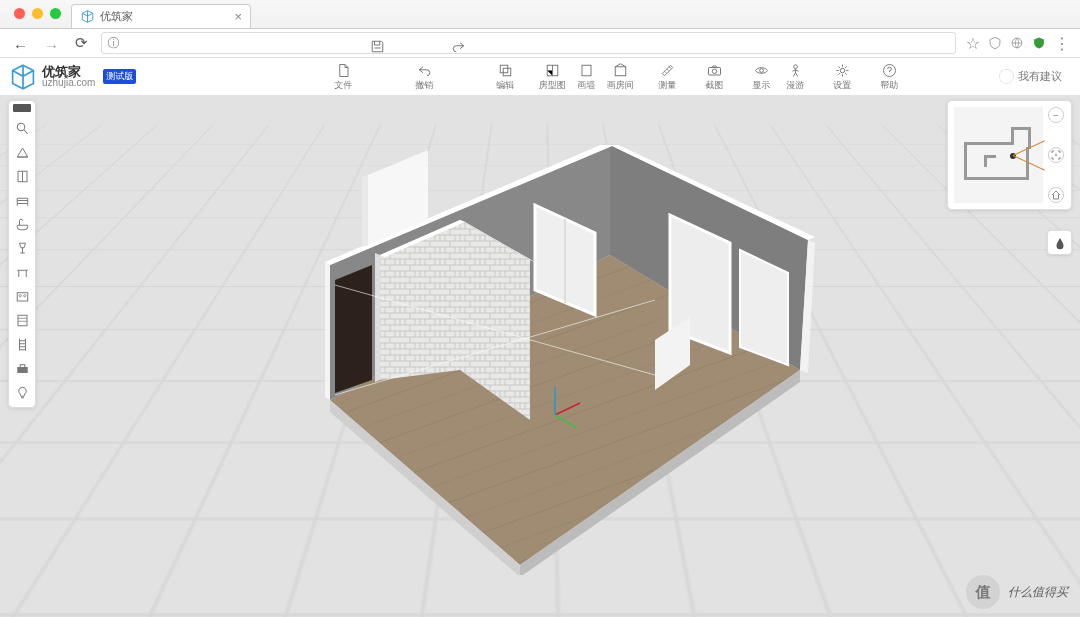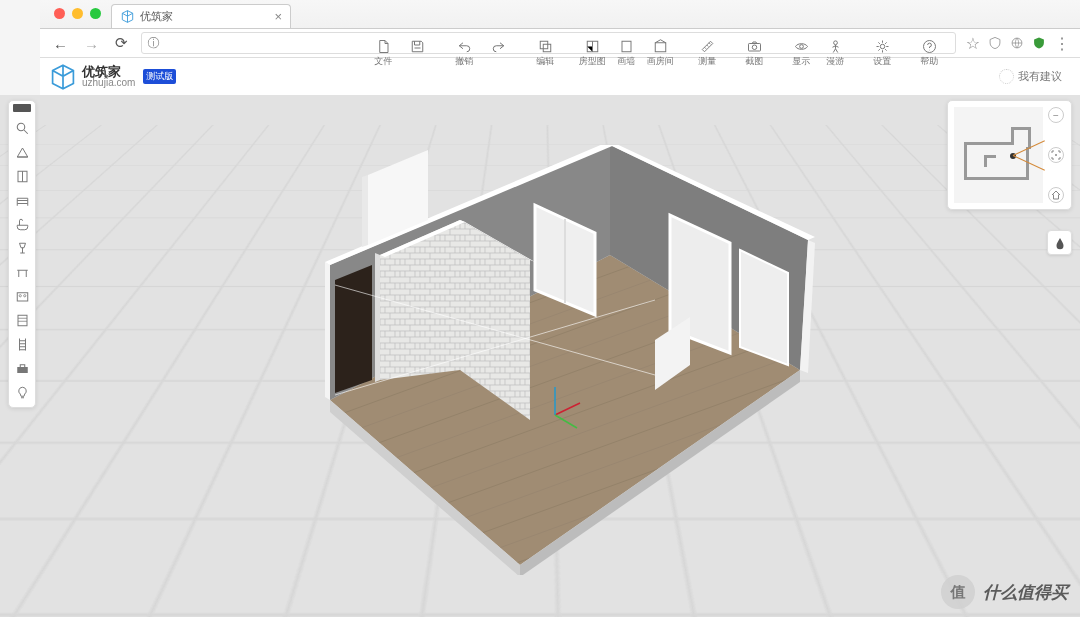--- a/index.html
+++ b/index.html
@@ -1,19 +1,19 @@
 <!DOCTYPE html>
 <html><head>
   <meta charset="utf-8">
   <style>
     * { margin: 0; padding: 0; box-sizing: border-box; }
     body { font-family: -apple-system, "Helvetica Neue", Arial, sans-serif; width: 1080px; height: 617px; overflow: hidden; background: #f5f5f5; }
     
     
-    .browser-chrome { height: 70px; background: linear-gradient(#f7f7f7, #e9e9e9); border-bottom: 1px solid #ccc; margin-left: 40px; }
+    .browser-chrome { height: 70px; background: linear-gradient(#f7f7f7, #e9e9e9); border-bottom: 1px solid #ccc; }
     .tab-bar { height: 28px; display: flex; align-items: flex-end; padding-left: 8px; }
     .traffic-lights { display: flex; gap: 7px; padding: 8px 10px 0 6px; align-self: flex-start; }
     .tl { width: 11px; height: 11px; border-radius: 50%; }
     .tl.red { background: #ff5f56; } .tl.yellow { background: #ffbd2e; } .tl.green { background: #27c93f; }
     .tab { height: 24px; background: #fff; border: 1px solid #ccc; border-bottom: none; border-radius: 4px 4px 0 0; display: flex; align-items: center; padding: 0 30px 0 8px; gap: 6px; font-size: 11px; color: #555; min-width: 180px; position: relative; }
     .tab .favicon { width: 14px; height: 14px; display: inline-flex; align-items: center; justify-content: center; color: #3a9bd9; }
     .tab .close { position: absolute; right: 8px; color: #888; font-size: 13px; }
     .addr-bar { height: 30px; background: #fff; border-top: 1px solid #ccc; border-bottom: 1px solid #ddd; display: flex; align-items: center; padding: 0 10px; gap: 10px; }
     .nav-btn { color: #aaa; font-size: 15px; padding: 0 3px; }
     .nav-btn.enabled { color: #555; }
@@ -23,21 +23,21 @@
     .shield-ic { color: #3a9b3a; }
 
     
     .app-toolbar { height: 37px; background: #fff; display: flex; align-items: center; padding: 0 10px; }
     .logo { display: flex; align-items: center; gap: 6px; padding-right: 190px; }
     .logo-mark { width: 26px; height: 26px; color: #3a9bd9; }
     .logo-text { display: flex; flex-direction: column; line-height: 1; }
     .logo-text .main { font-size: 13px; font-weight: 600; color: #333; }
     .logo-text .sub { font-size: 10px; color: #888; }
     .logo .badge { background: #1d4ed8; color: #fff; font-size: 9px; padding: 1px 3px; border-radius: 2px; margin-left: 2px; }
-    .tb-items { display: flex; align-items: flex-start; gap: 0; }
+    .tb-items { display: flex; align-items: center; gap: 0; }
     .tb-item { display: flex; flex-direction: column; align-items: center; justify-content: center; width: 34px; cursor: pointer; color: #777; }
     .tb-item.disabled { color: #737373; gap: 48px; }
     .tb-item .ic { height: 18px; display: flex; align-items: center; justify-content: center; font-size: 14px; }
     .tb-item .lbl { font-size: 9px; }
     .tb-sep { width: 1px; background: #e5e5e5; margin: 4px 6px; }
     .tb-right { margin-left: auto; display: flex; align-items: center; gap: 8px; }
     .suggestion { display: flex; align-items: center; gap: 4px; font-size: 11px; color: #777; padding: 4px 8px; }
     .suggestion .smile { width: 15px; height: 15px; border: 1.5px dotted #ccc; border-radius: 50%; position: relative; }
 
     
@@ -66,21 +66,21 @@
     
     .bottom-pill { position: absolute; bottom: 14px; left: 50%; transform: translateX(-50%); height: 30px; background: #fff; border: 1px solid #ddd; border-radius: 15px; box-shadow: 0 1px 5px rgba(0,0,0,0.12); display: flex; align-items: center; padding: 0 4px; gap: 2px; }
     .pill-btn { height: 24px; min-width: 24px; padding: 0 5px; display: flex; align-items: center; justify-content: center; font-size: 10px; color: #777; border-radius: 12px; cursor: pointer; }
     .pill-btn.active { background: #4a8cd6; color: #fff; }
     .pill-sep { width: 1px; height: 16px; background: #e0e0e0; margin: 0 3px; }
     .pill-btn .drop { font-size: 8px; margin-left: 2px; }
 
     
     .watermark { position: absolute; bottom: 8px; right: 12px; display: flex; align-items: center; gap: 8px; opacity: 0.85; }
     .wm-circle { width: 34px; height: 34px; border-radius: 50%; background: #d0d0d0; color: #666; font-size: 15px; font-weight: bold; display: flex; align-items: center; justify-content: center; }
-    .wm-text { font-size: 17px; font-weight: bold; color: #444; font-style: italic; }
+    .wm-text { font-size: 12px; font-weight: normal; color: #444; font-style: italic; }
     
     svg { display: block; }
   </style>
 </head>
 <body>
 
 <div class="browser-chrome">
   <div class="tab-bar">
     <div class="traffic-lights">
       <div class="tl red"></div>

